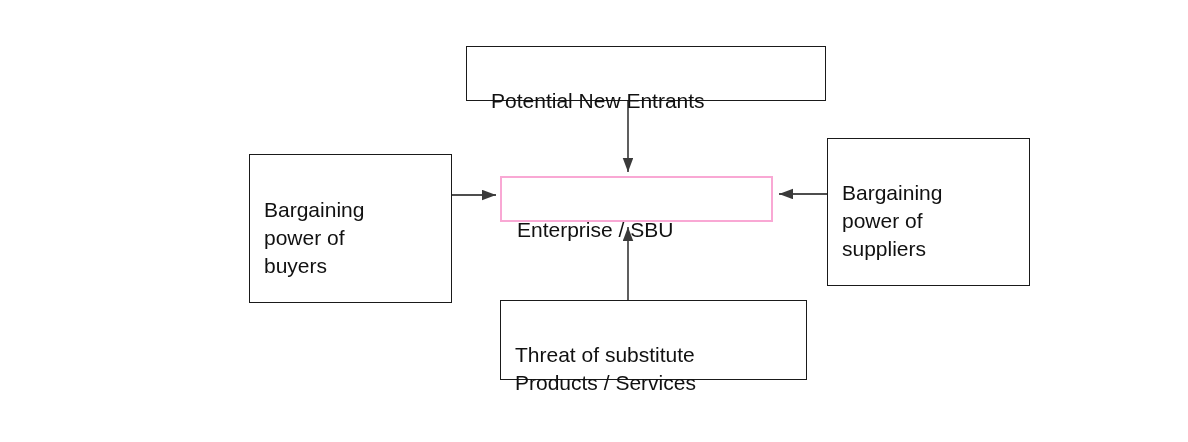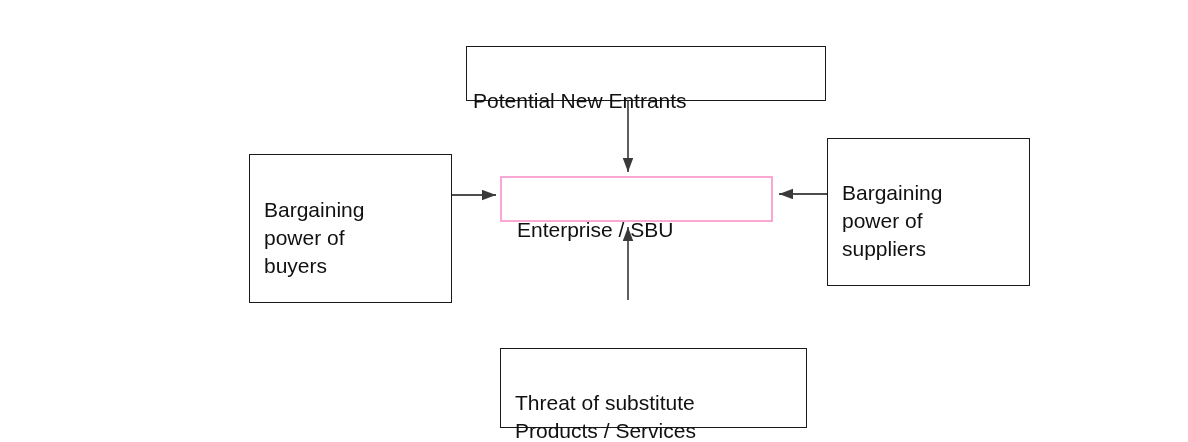--- a/index.html
+++ b/index.html
@@ -32,21 +32,21 @@
   .node .node-label {
     display: block;
     white-space: pre-line;
   }
   
   #node-new-entrants {
     left: 466px;
     top: 46px;
     width: 360px;
     height: 55px;
-    padding: 12px 0 0 6px;
+    padding: 12px 0 0 24px;
   }
   #node-buyers {
     left: 249px;
     top: 154px;
     width: 203px;
     height: 149px;
     padding: 13px 0 0 14px;
   }
   #node-suppliers {
     left: 827px;
@@ -62,21 +62,20 @@
     height: 46px;
     padding: 10px 0 0 15px;
     border: 2px solid #f9a8d4;
   }
   #node-substitutes {
     left: 500px;
     top: 300px;
     width: 307px;
     height: 80px;
     padding: 12px 0 10px 14px;
-    margin-top: 48px;
   }
   
   #connectors {
     position: absolute;
     left: 0;
     top: 0;
     width: 1188px;
     height: 442px;
     pointer-events: none;
   }

